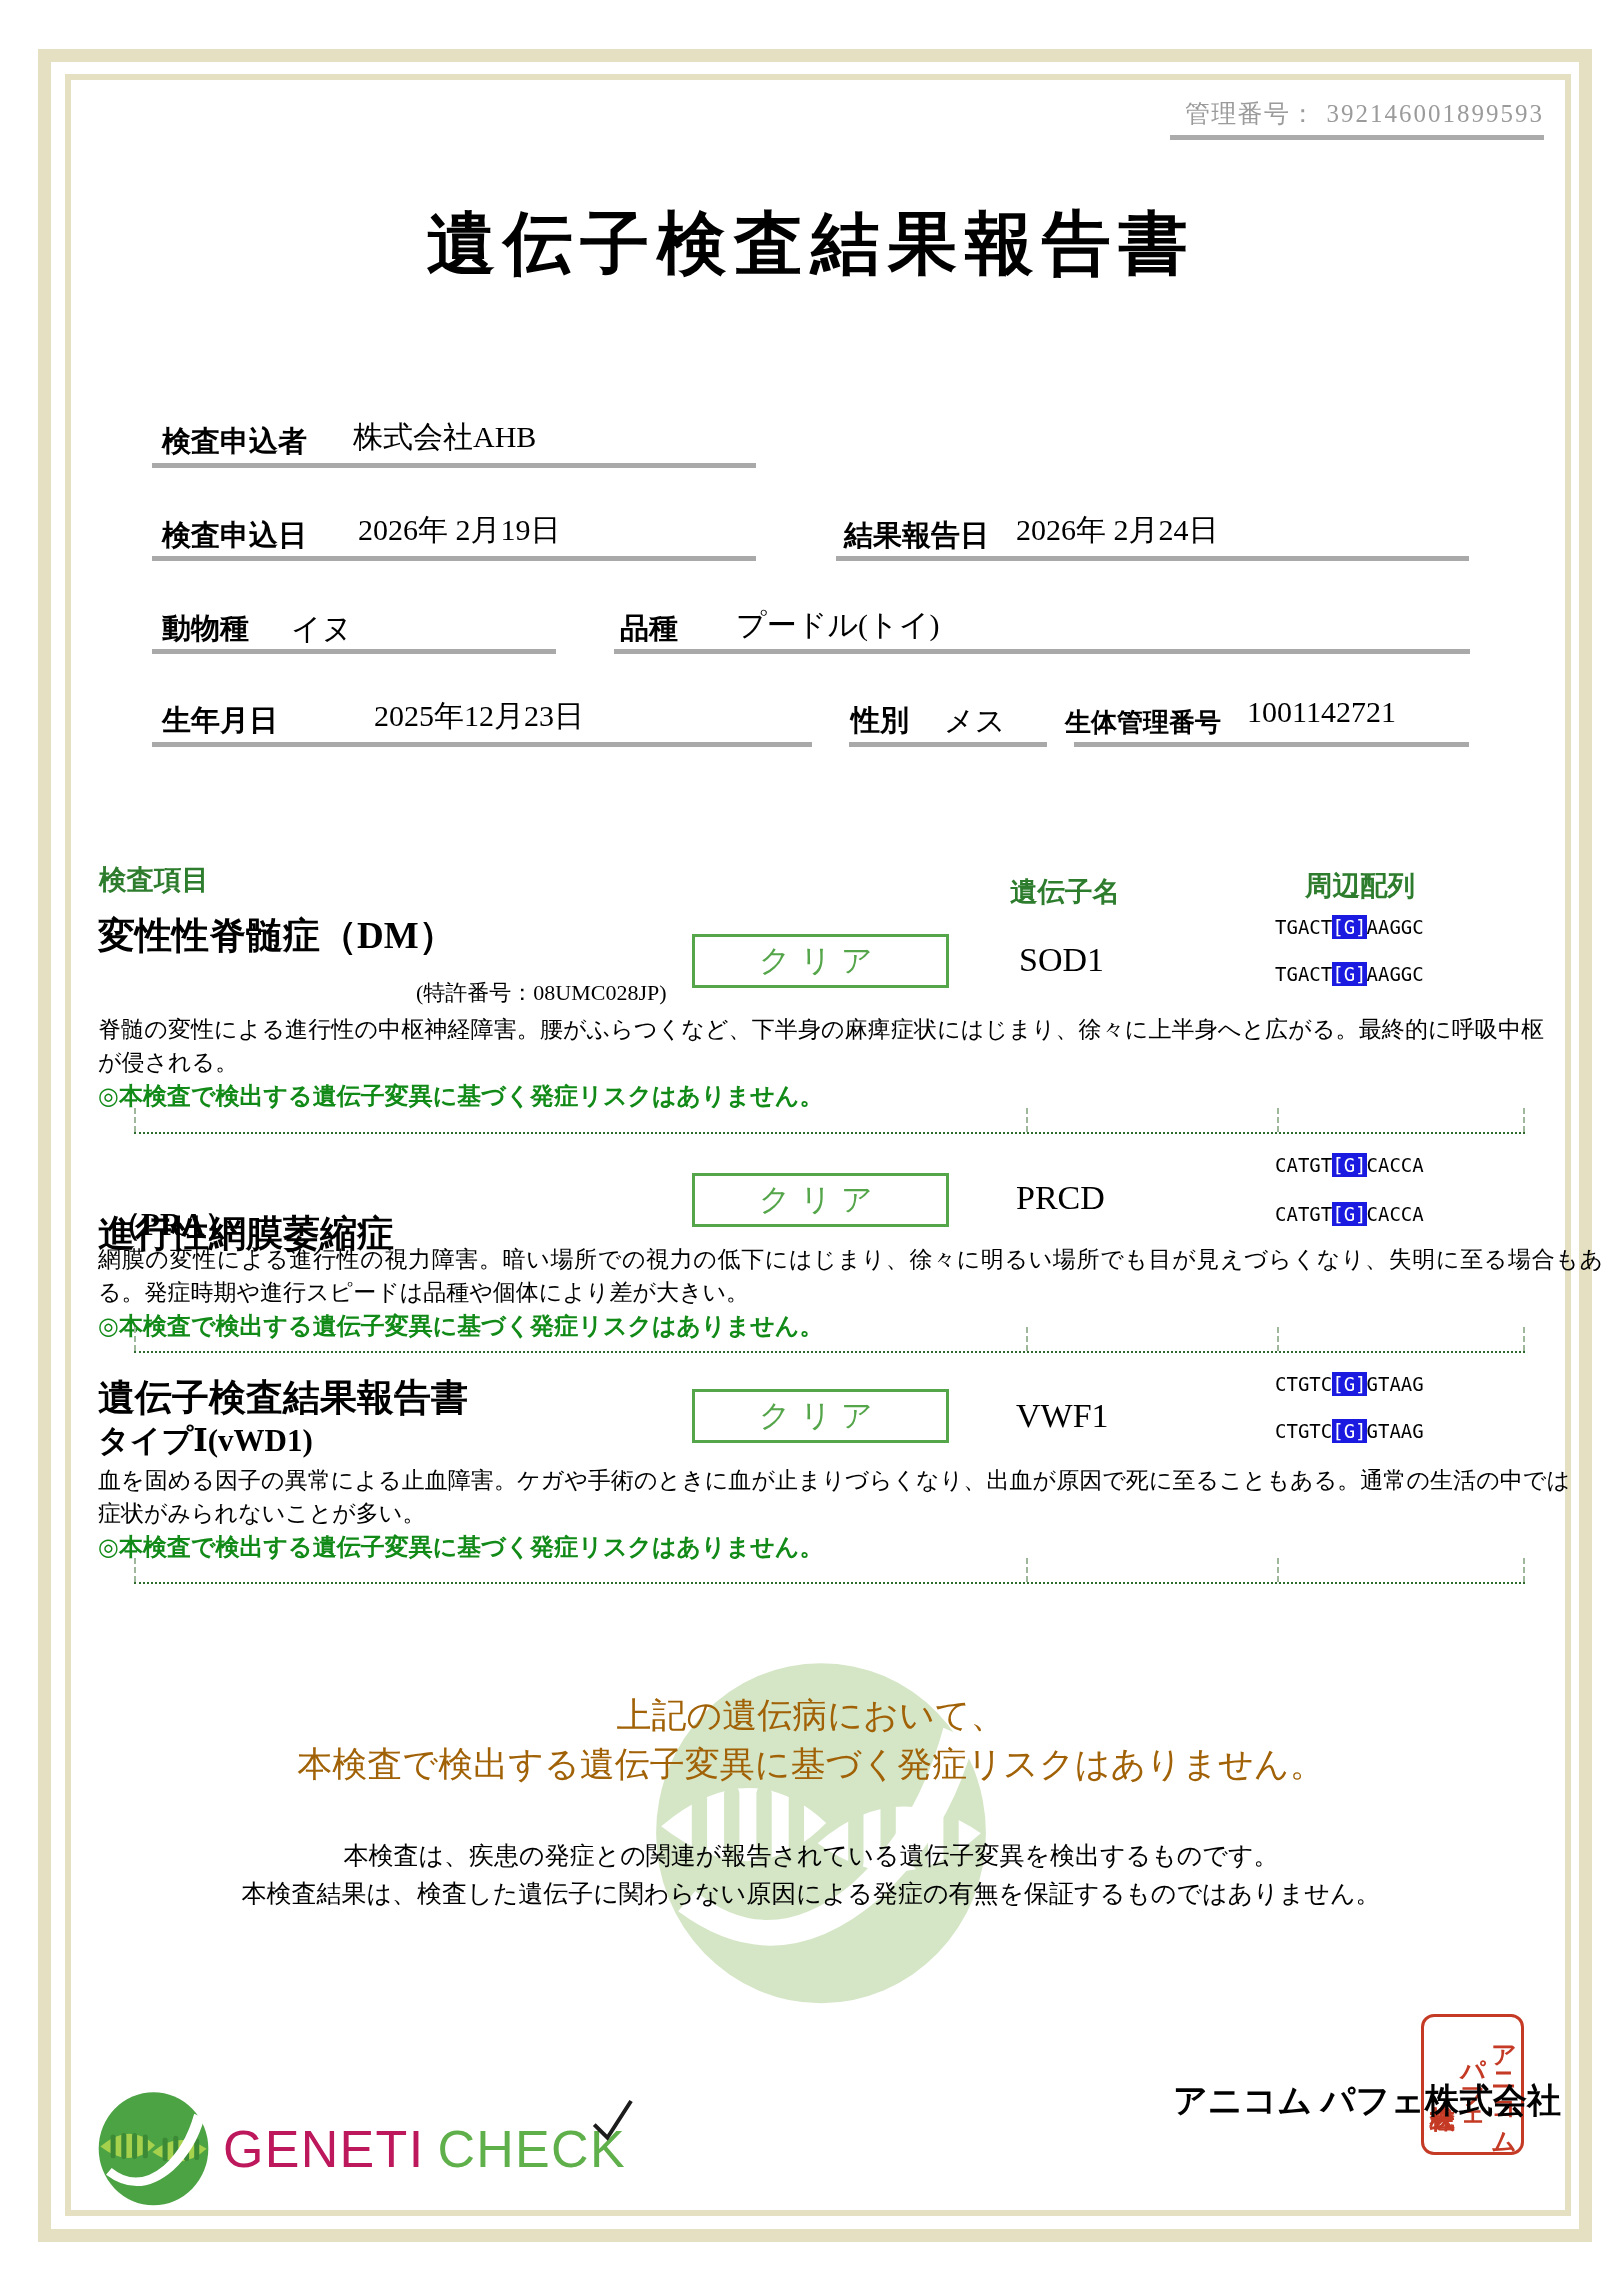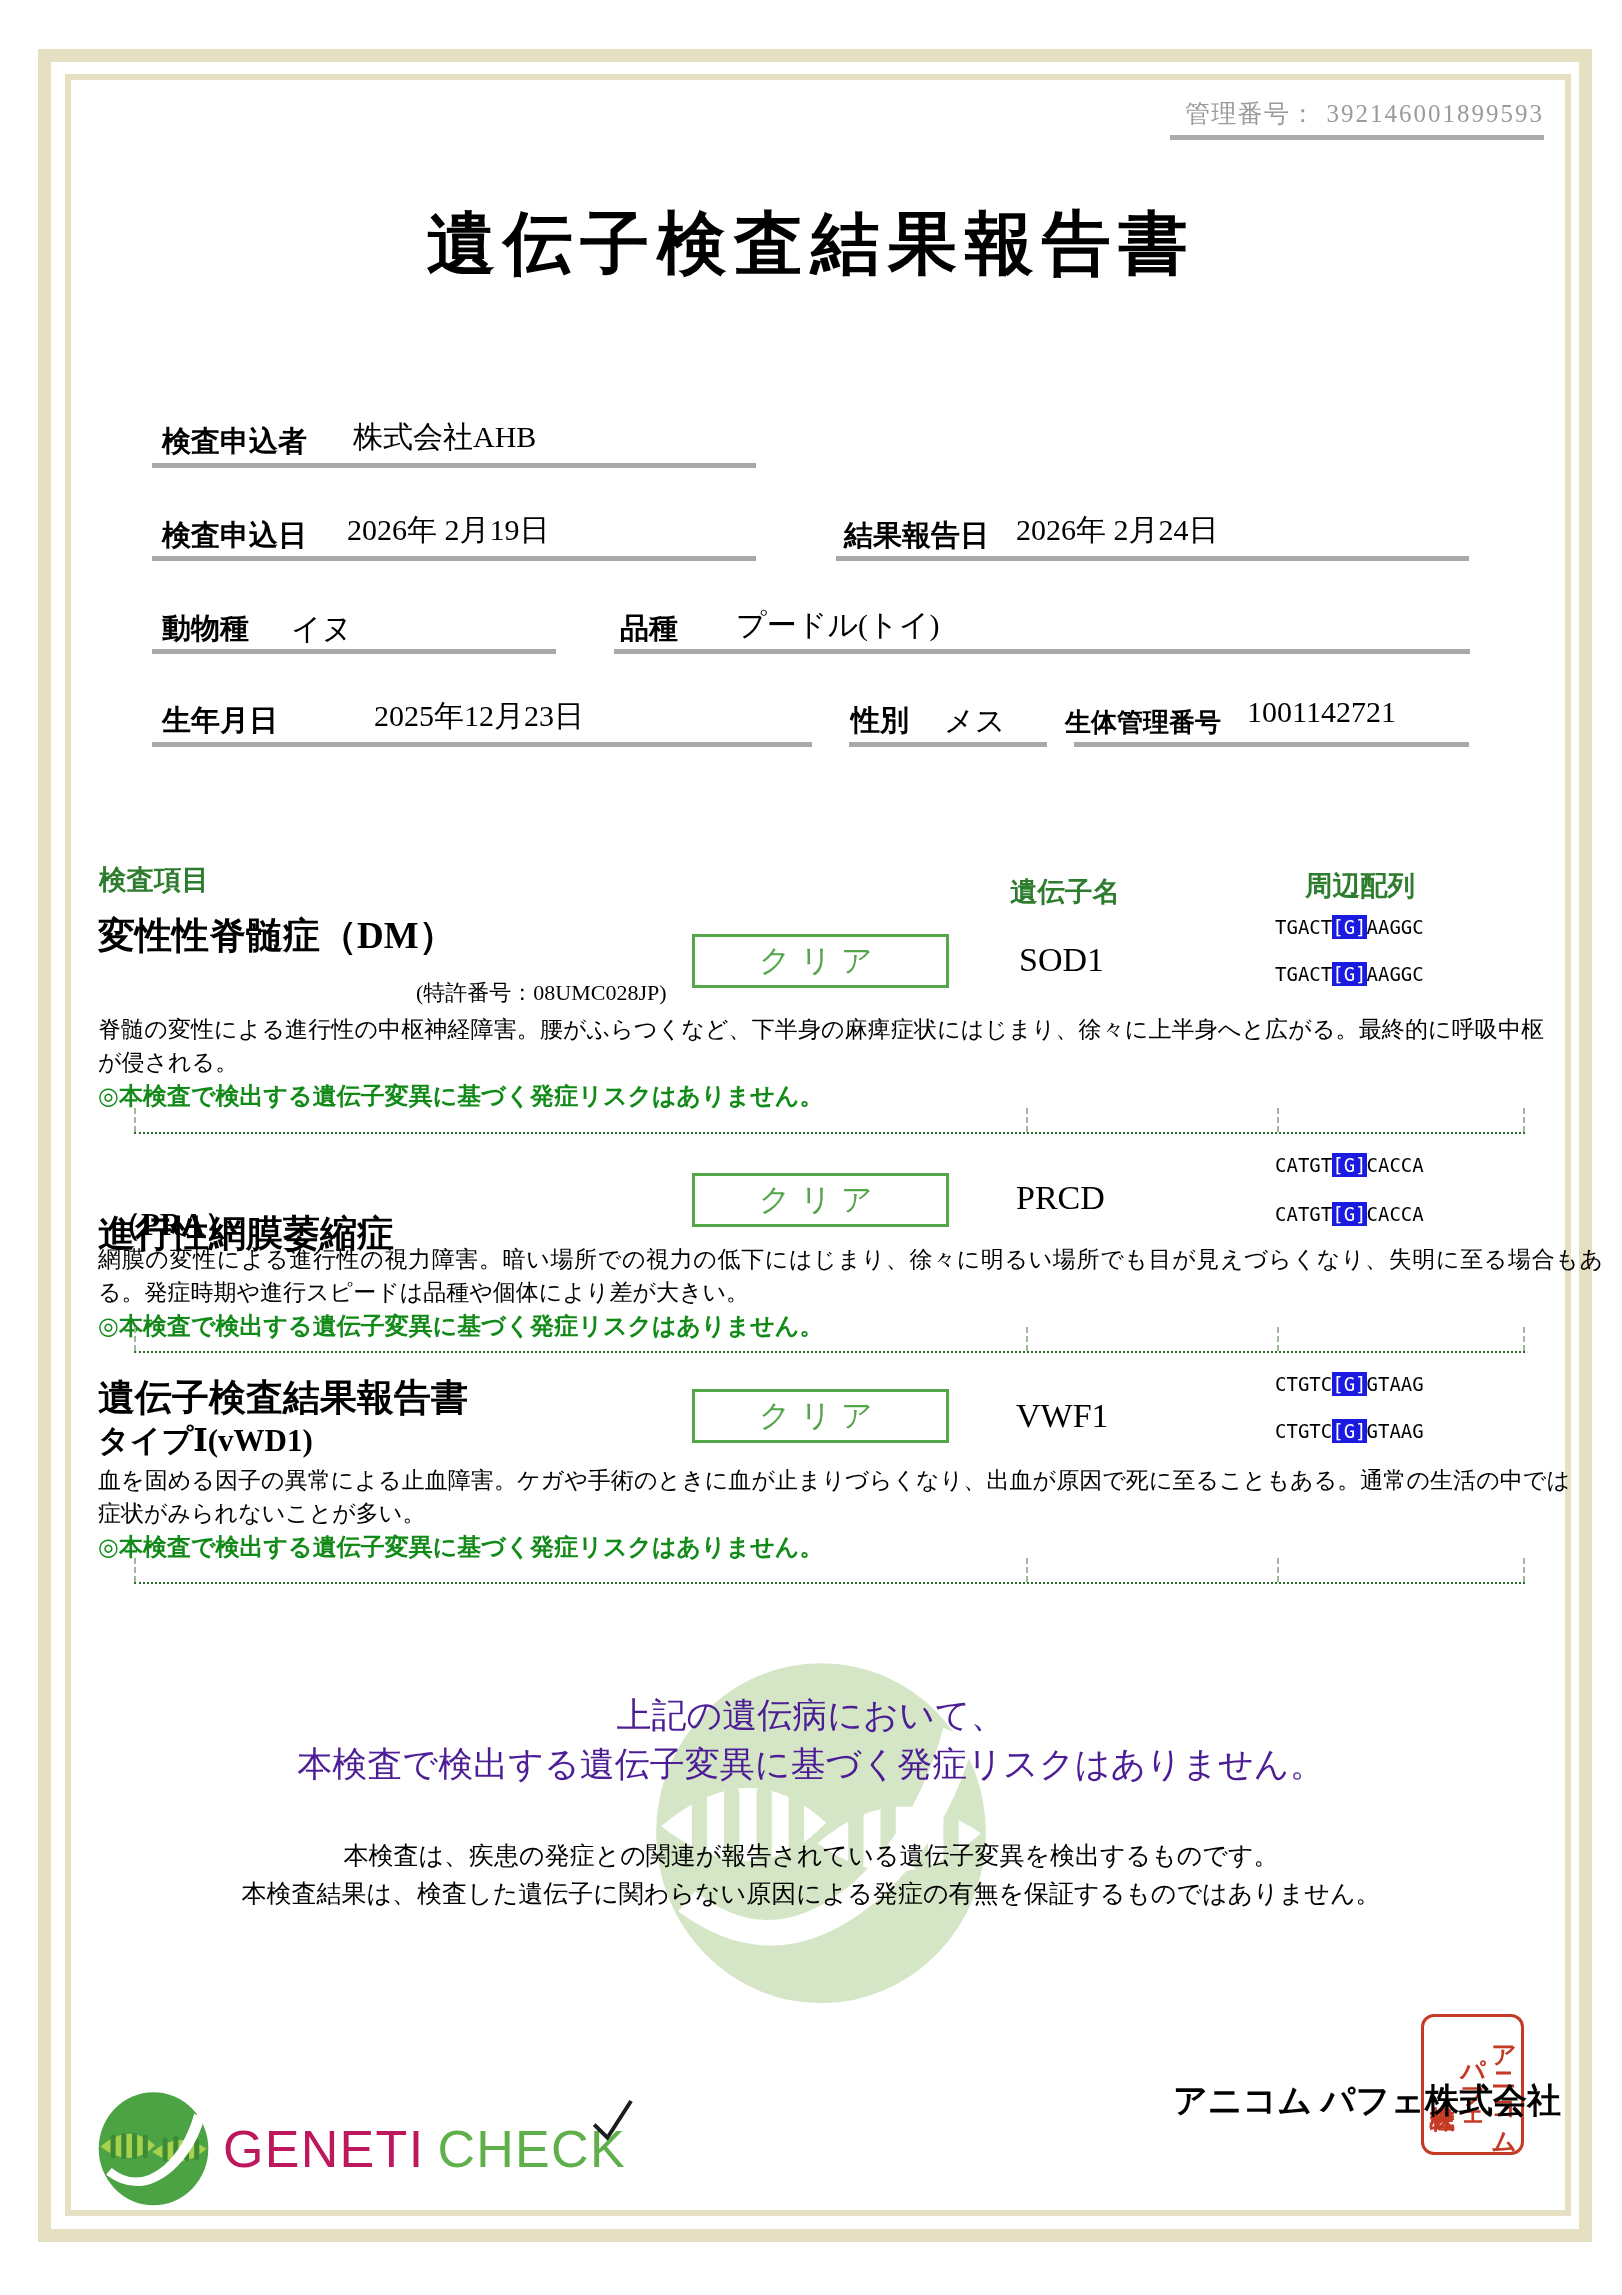--- a/index.html
+++ b/index.html
@@ -21,21 +21,21 @@
   .mgmt-line{left:1047px;top:97px;width:497px;text-align:right;font-size:25px;color:var(--gray);letter-spacing:1.3px;}
   .mgmt-line .num{margin-left:10px;letter-spacing:2px;}
   .mgmt-underline{left:1170px;top:135px;width:374px;height:4.6px;background:#ababab;}
   .doc-title{left:0;top:198px;width:1622px;text-align:center;font-size:69px;font-weight:bold;letter-spacing:7.9px;}
   
   .flabel{font-size:29px;font-weight:bold;white-space:nowrap;}
   .fvalue{font-size:30px;white-space:nowrap;}
   .uline{height:4.6px;background:#a9a9a9;}
   #f-applicant-label{left:162px;top:422px;} #f-applicant-value{left:353px;top:417px;}
   #u-applicant{left:152px;top:463px;width:604px;}
-  #f-applydate-label{left:162px;top:516px;} #f-applydate-value{left:347px;top:510px;}
+  #f-applydate-label{left:162px;top:516px;} #f-applydate-value{left:358px;top:510px;}
   #u-applydate{left:152px;top:556px;width:604px;}
   #f-reportdate-label{left:844px;top:516px;} #f-reportdate-value{left:1016px;top:510px;}
   #u-reportdate{left:836px;top:556px;width:633px;}
   #f-species-label{left:162px;top:609px;} #f-species-value{left:291px;top:609px;}
   #u-species{left:152px;top:649px;width:404px;}
   #f-breed-label{left:620px;top:609px;} #f-breed-value{left:736px;top:605px;}
   #u-breed{left:614px;top:649px;width:856px;}
   #f-birth-label{left:162px;top:701px;} #f-birth-value{left:374px;top:696px;}
   #u-birth{left:152px;top:742px;width:660px;}
   #f-sex-label{left:851px;top:701px;} #f-sex-value{left:944px;top:701px;}
@@ -70,21 +70,21 @@
   #s2-seq1{left:1275px;top:1154px;} #s2-seq2{left:1275px;top:1203px;}
   #s2-desc{left:98px;top:1243px;width:1505px;} #s2-risk{left:98px;top:1310px;}
   #sep2{left:134px;top:1327px;}
   #s3-name{left:98px;top:1373px;} #s3-sub{left:98px;top:1420px;}
   #s3-btn{left:692px;top:1389px;} #s3-gene{left:1016px;top:1397px;}
   #s3-seq1{left:1275px;top:1373px;} #s3-seq2{left:1275px;top:1420px;}
   #s3-desc{left:98px;top:1464px;width:1472px;} #s3-risk{left:98px;top:1531px;}
   #sep3{left:134px;top:1558px;}
   
   .sans{font-family:"Liberation Sans","DejaVu Sans",sans-serif;}
-  .summary-line{left:0;width:1622px;text-align:center;font-size:35px;color:#4c1d95;}
+  .summary-line{left:0;width:1622px;text-align:center;font-size:35px;color:#a16207;}
   #summary-1{top:1692px;} #summary-2{top:1741px;}
   .disc-line{left:0;width:1622px;text-align:center;font-size:25px;}
   #disc-1{top:1839px;} #disc-2{top:1877px;}
   #watermark{left:651px;top:1659px;width:340px;height:350px;}
   
   .brand{left:97px;top:2091px;display:flex;align-items:center;gap:13px;}
   .brand-text{font-family:"Liberation Sans","DejaVu Sans",sans-serif;font-size:52px;letter-spacing:1.3px;color:#be185d;white-space:nowrap;}
   .brand-green{color:#5fb04a;position:relative;}
   .brand-check{position:absolute;right:-9.2px;top:-22px;}
   .company{left:1173px;top:2078px;font-size:34px;font-weight:bold;white-space:nowrap;z-index:3;}

